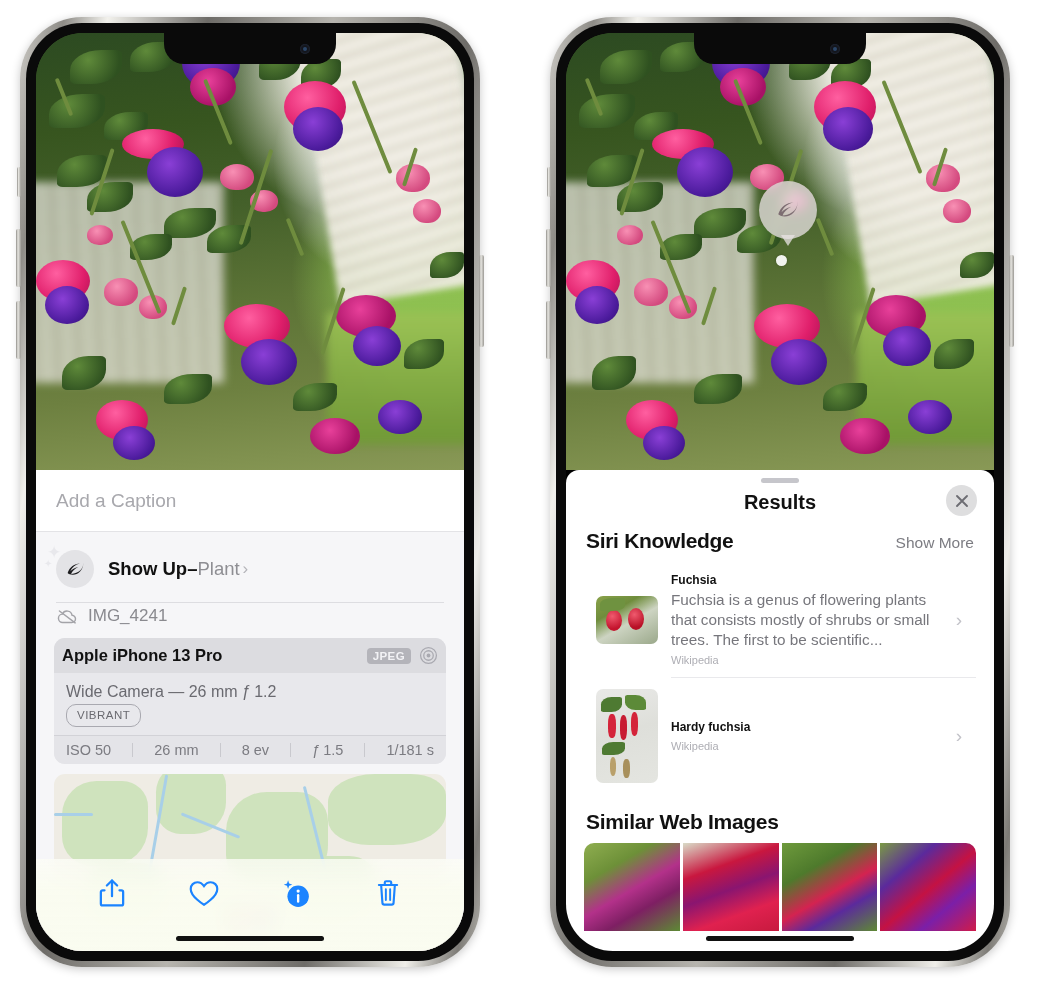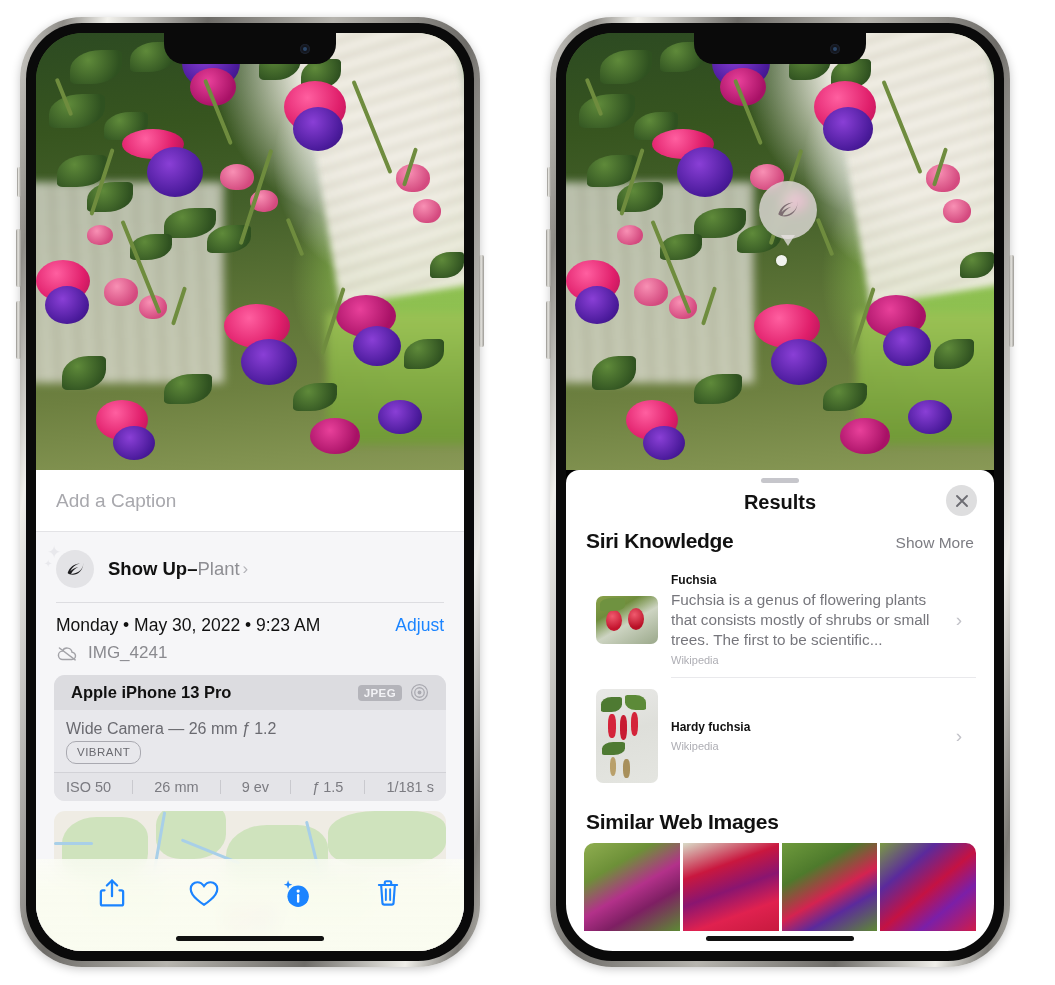--- a/index.html
+++ b/index.html
@@ -159,21 +159,21 @@
     background:#f6f6f8;
     padding: 3px 20px 12px 20px;
     display:flex; align-items:center; gap:9px;
   }
   .file-name { font-size:17px; color:#8a8a8f; }
 
   
   .exif-wrap { background:#f6f6f8; padding: 0 18px 10px 18px; }
   .exif-card { border-radius:11px; overflow:hidden; background:#e8e8ec; }
   .exif-head {
-    background:#dcdce0; padding: 8px 17px;
+    background:#dcdce0; padding: 8px 8px;
     display:flex; align-items:center; justify-content:space-between;
   }
   .exif-model { font-size:16.5px; font-weight:bold; color:#111; }
   .exif-badges { display:flex; align-items:center; gap:8px; }
   .jpeg-badge {
     background:#b4b4ba; color:#f2f2f5;
     font-size:11.5px; font-weight:bold; letter-spacing:.4px;
     padding:2px 6px; border-radius:4px;
   }
   .aperture-ic { width:19px;height:19px; }
@@ -393,24 +393,20 @@
               <div style="display:flex;align-items:center;">
                 <span class="lookup-label">Show Up</span>
                 <span class="lookup-label"> – </span>
                 <span class="lookup-sub">Plant</span>
                 <span class="chev">›</span>
               </div>
             </div>
             <div class="lookup-div"></div>
           </div>
 
-          <div class="date-row">
-            <span class="date-main">Monday • May 30, 2022 • 9:23 AM</span>
-            <span class="adjust">Adjust</span>
-          </div>
 
           <div class="file-row">
             <svg width="23" height="17" viewBox="0 0 26 20">
               <path d="M7.5 17h10.5a4.2 4.2 0 0 0 .4-8.4A6 6 0 0 0 7 7.2 4.9 4.9 0 0 0 7.5 17z" fill="none" stroke="#a3a3a8" stroke-width="1.7"></path>
               <line x1="3.5" y1="3.5" x2="22" y2="17.5" stroke="#a3a3a8" stroke-width="1.7" stroke-linecap="round"></line>
             </svg>
             <span class="file-name">IMG_4241</span>
           </div>
 
           <div class="exif-wrap">
@@ -430,21 +426,21 @@
                 <div class="exif-line">Wide Camera — 26 mm ƒ 1.2</div>
                 <div class="exif-line exif-line2">
                   <span class="vibrant">VIBRANT</span>
                 </div>
               </div>
               <div class="exif-foot" id="exifStats">
                   <span class="exif-stat">ISO 50</span>
                   <div class="exif-sep"></div>
                   <span class="exif-stat">26 mm</span>
                   <div class="exif-sep"></div>
-                  <span class="exif-stat">9 ev</span>
+                  <span class="exif-stat">8 ev</span>
                   <div class="exif-sep"></div>
                   <span class="exif-stat">ƒ 1.5</span>
                   <div class="exif-sep"></div>
                   <span class="exif-stat">1/181 s</span>
                 </div>
             </div>
           </div>
 
           <div class="map-wrap">
             <div class="map-card">

